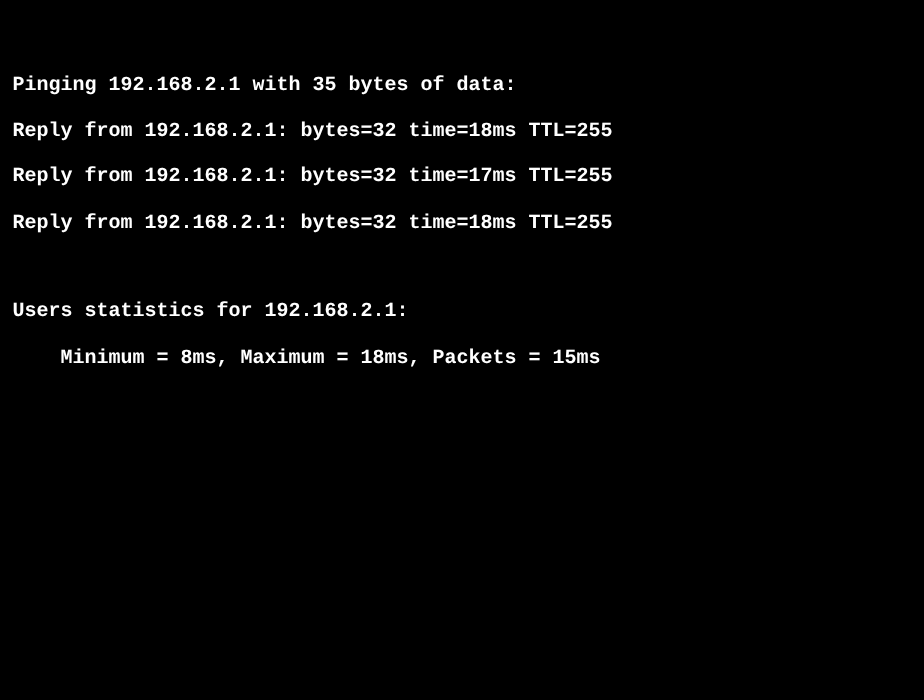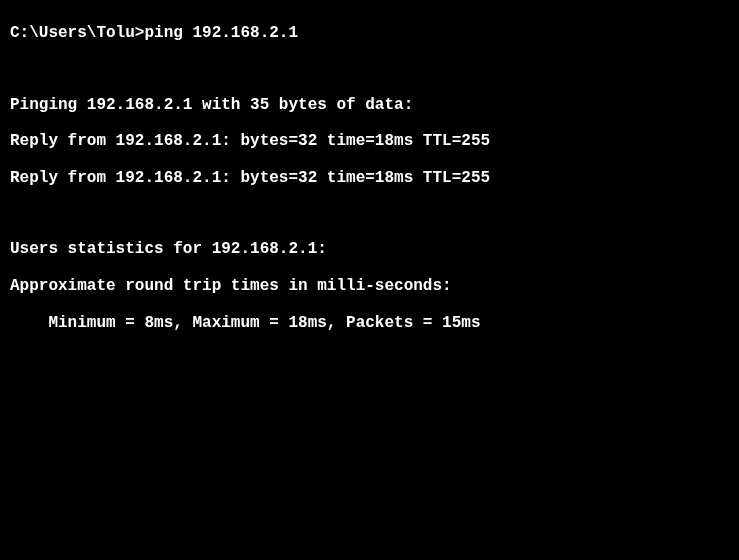--- a/index.html
+++ b/index.html
@@ -24,28 +24,27 @@
   }
   .blank {
     display: block;
     height: 1em;
   }
 </style>
 </head>
 <body>
 
 <div class="term">
-<span class="prompt-line"><span>C:\Users\Tolu&gt;</span><span>ping 192.168.2.1</span></span>
 <span class="blank"></span>
 <span class="plain-line">Pinging 192.168.2.1 with 35 bytes of data:</span>
 <span class="plain-line">Reply from 192.168.2.1: bytes=32 time=18ms TTL=255</span>
+<span class="plain-line">Reply from 192.168.2.1: bytes=32 time=17ms TTL=255</span>
 <span class="plain-line">Reply from 192.168.2.1: bytes=32 time=18ms TTL=255</span>
 <span class="blank"></span>
 <span class="plain-line">Users statistics for 192.168.2.1:</span>
-<span class="plain-line">Approximate round trip times in milli-seconds:</span>
 <span class="plain-line">    Minimum = 8ms, Maximum = 18ms, Packets = 15ms</span>
 <span class="blank"></span>
 <span class="blank"></span>
 
 
 
 
 
 </div>
 

